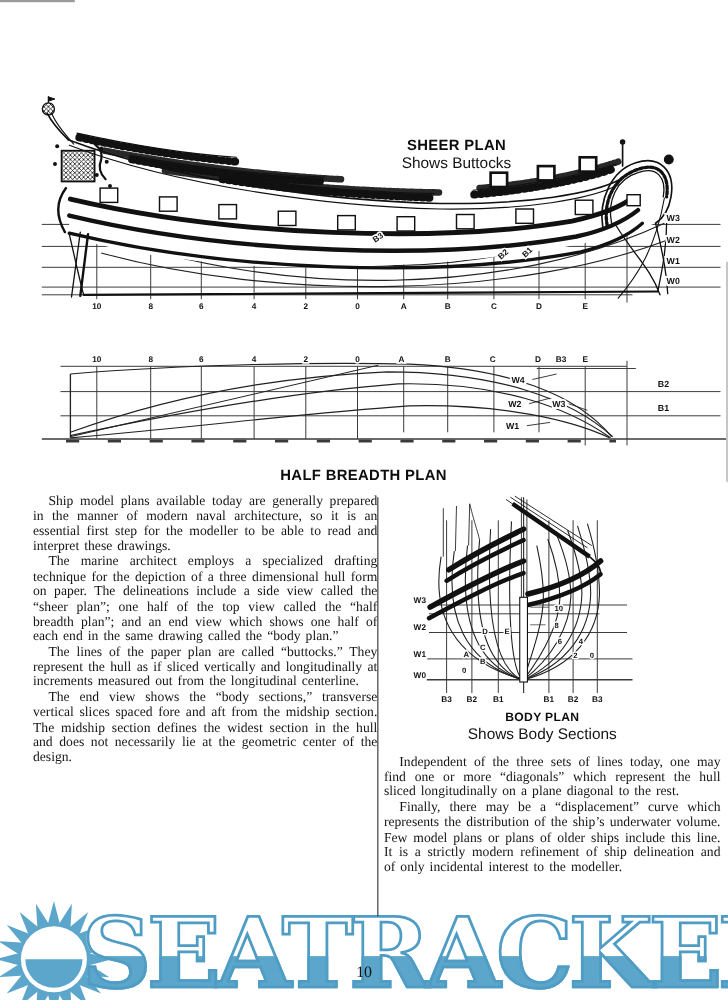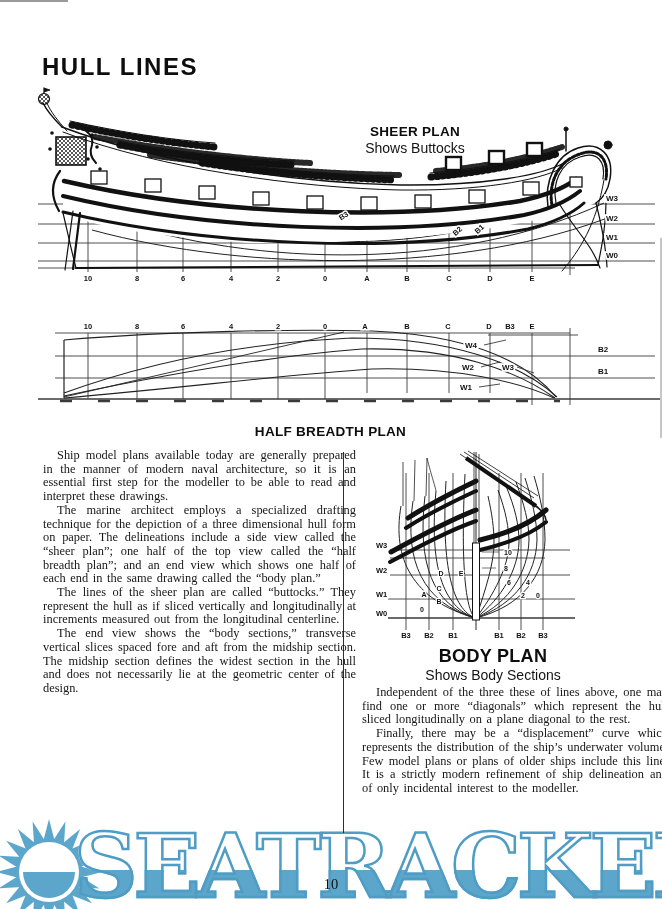--- a/index.html
+++ b/index.html
@@ -5,21 +5,21 @@
   html,body{margin:0;padding:0;background:#ffffff;}
   .page{position:relative;width:662px;height:909px;background:#fff;overflow:hidden;
         font-family:"Liberation Sans",sans-serif;color:#111;}
   h1.title{position:absolute;left:42px;top:53px;margin:0;font-size:24px;font-weight:800;
            letter-spacing:1.5px;color:#0d0d0d;z-index:1;font-family:"Liberation Sans",sans-serif;}
   svg.draw{position:absolute;z-index:1;}
   .cap{position:absolute;text-align:center;line-height:1.18;z-index:1;}
   .cap-t{font-weight:bold;font-size:13.5px;letter-spacing:.3px;color:#0d0d0d;}
   .cap-s{font-size:14px;color:#141414;}
   .col{position:absolute;text-align:justify;font-family:"Liberation Serif",serif;
-       font-size:12.4px;line-height:13.7px;color:#161616;z-index:2;margin-left:13px;}
+       font-size:12.4px;line-height:13.7px;color:#161616;z-index:2;}
   .col p{margin:0;text-indent:14px;word-spacing:1.5px;}
   .colrule{position:absolute;left:343px;top:452px;width:1px;height:381px;background:#2e2e2e;z-index:1;}
   .pageno{position:absolute;left:0;right:0;top:876px;text-align:center;
           font-family:"Liberation Serif",serif;font-size:14.5px;color:#111;z-index:3;}
   .wm{position:absolute;left:0;top:0;width:662px;height:909px;z-index:0;}
   .wm-sun{position:absolute;left:-6px;top:816px;}
   .wm-text{position:absolute;left:74px;top:822px;white-space:nowrap;line-height:1;
            font-family:"DejaVu Serif",serif;font-weight:bold;font-size:88px;letter-spacing:-4px;
            -webkit-text-stroke:2.5px #4f9dc5;
            background:linear-gradient(to bottom,#ffffff 0%,#ffffff 54%,#5da6cb 54%,#5da6cb 100%);
@@ -59,21 +59,20 @@
         <polygon points="55,3 48,30 62,30" transform="rotate(306 55 56)"></polygon>
         <polygon points="55,3 48,30 62,30" transform="rotate(324 55 56)"></polygon>
         <polygon points="55,3 48,30 62,30" transform="rotate(342 55 56)"></polygon>
       </g>
       <circle cx="55" cy="56" r="30" fill="#ffffff"></circle>
       <path d="M 29,56 A 26,26 0 0 0 81,56 Z" fill="#5da6cb"></path>
     </svg>
     <div class="wm-text">SEATRACKER.RU</div>
   </div>
 
-  <h1 class="title">HULL LINES</h1>
 
   <svg class="draw" style="left:0;top:85px" width="662" height="210" viewBox="0 0 662 210">
     <defs>
       <pattern id="hatch" width="4" height="4" patternUnits="userSpaceOnUse">
         <path d="M0,4 L4,0 M0,0 L4,4" stroke="#111" stroke-width="0.7"></path>
       </pattern>
     </defs>
 
     <g stroke="#3a3a3a" stroke-width="0.9" fill="none">
       <line x1="38" y1="119" x2="655" y2="119"></line>
@@ -352,33 +351,33 @@
       <text x="138" y="107">10</text>
       <text x="136" y="123">8</text>
       <text x="139" y="137">6</text>
       <text x="158" y="137">4</text>
       <text x="153" y="150">2</text>
       <text x="168" y="150">0</text>
     </g>
   </svg>
 
   <div class="cap" style="left:398px;top:646px;width:190px">
-    <div class="cap-t" style="font-size:18px">BODY PLAN</div>
+    <div class="cap-t" style="font-size:11px">BODY PLAN</div>
     <div class="cap-s">Shows Body Sections</div>
   </div>
 
   <div class="colrule"></div>
 
   <div class="col" style="left:30px;top:449px;width:313px">
     <p>Ship model plans available today are generally prepared in the manner of modern naval architecture, so it is an essential first step for the modeller to be able to read and interpret these drawings.</p>
     <p>The marine architect employs a specialized drafting technique for the depiction of a three dimensional hull form on paper. The delineations include a side view called the “sheer plan”; one half of the top view called the “half breadth plan”; and an end view which shows one half of each end in the same drawing called the “body plan.”</p>
-    <p>The lines of the sheer plan are called “buttocks.” They represent the hull as if sliced vertically and longitudinally at increments measured out from the longitudinal centerline.</p>
+    <p>The lines of the paper plan are called “buttocks.” They represent the hull as if sliced vertically and longitudinally at increments measured out from the longitudinal centerline.</p>
     <p>The end view shows the “body sections,” transverse vertical slices spaced fore and aft from the midship section. The midship section defines the widest section in the hull and does not necessarily lie at the geometric center of the design.</p>
   </div>
 
   <div class="col" style="left:349px;top:686px;width:306px">
-    <p>Independent of the three these of lines above, one may find one or more “diagonals” which represent the hull sliced longitudinally on a plane diagonal to the rest.</p>
+    <p>Independent of the three sets of lines today, one may find one or more “diagonals” which represent the hull sliced longitudinally on a plane diagonal to the rest.</p>
     <p>Finally, there may be a “displacement” curve which represents the distribution of the ship’s underwater volume. Few model plans or plans of older ships include this line. It is a strictly modern refinement of ship delineation and of only incidental interest to the modeller.</p>
   </div>
 
   <div class="pageno">10</div>
 
 </div>
 
 </body></html>

